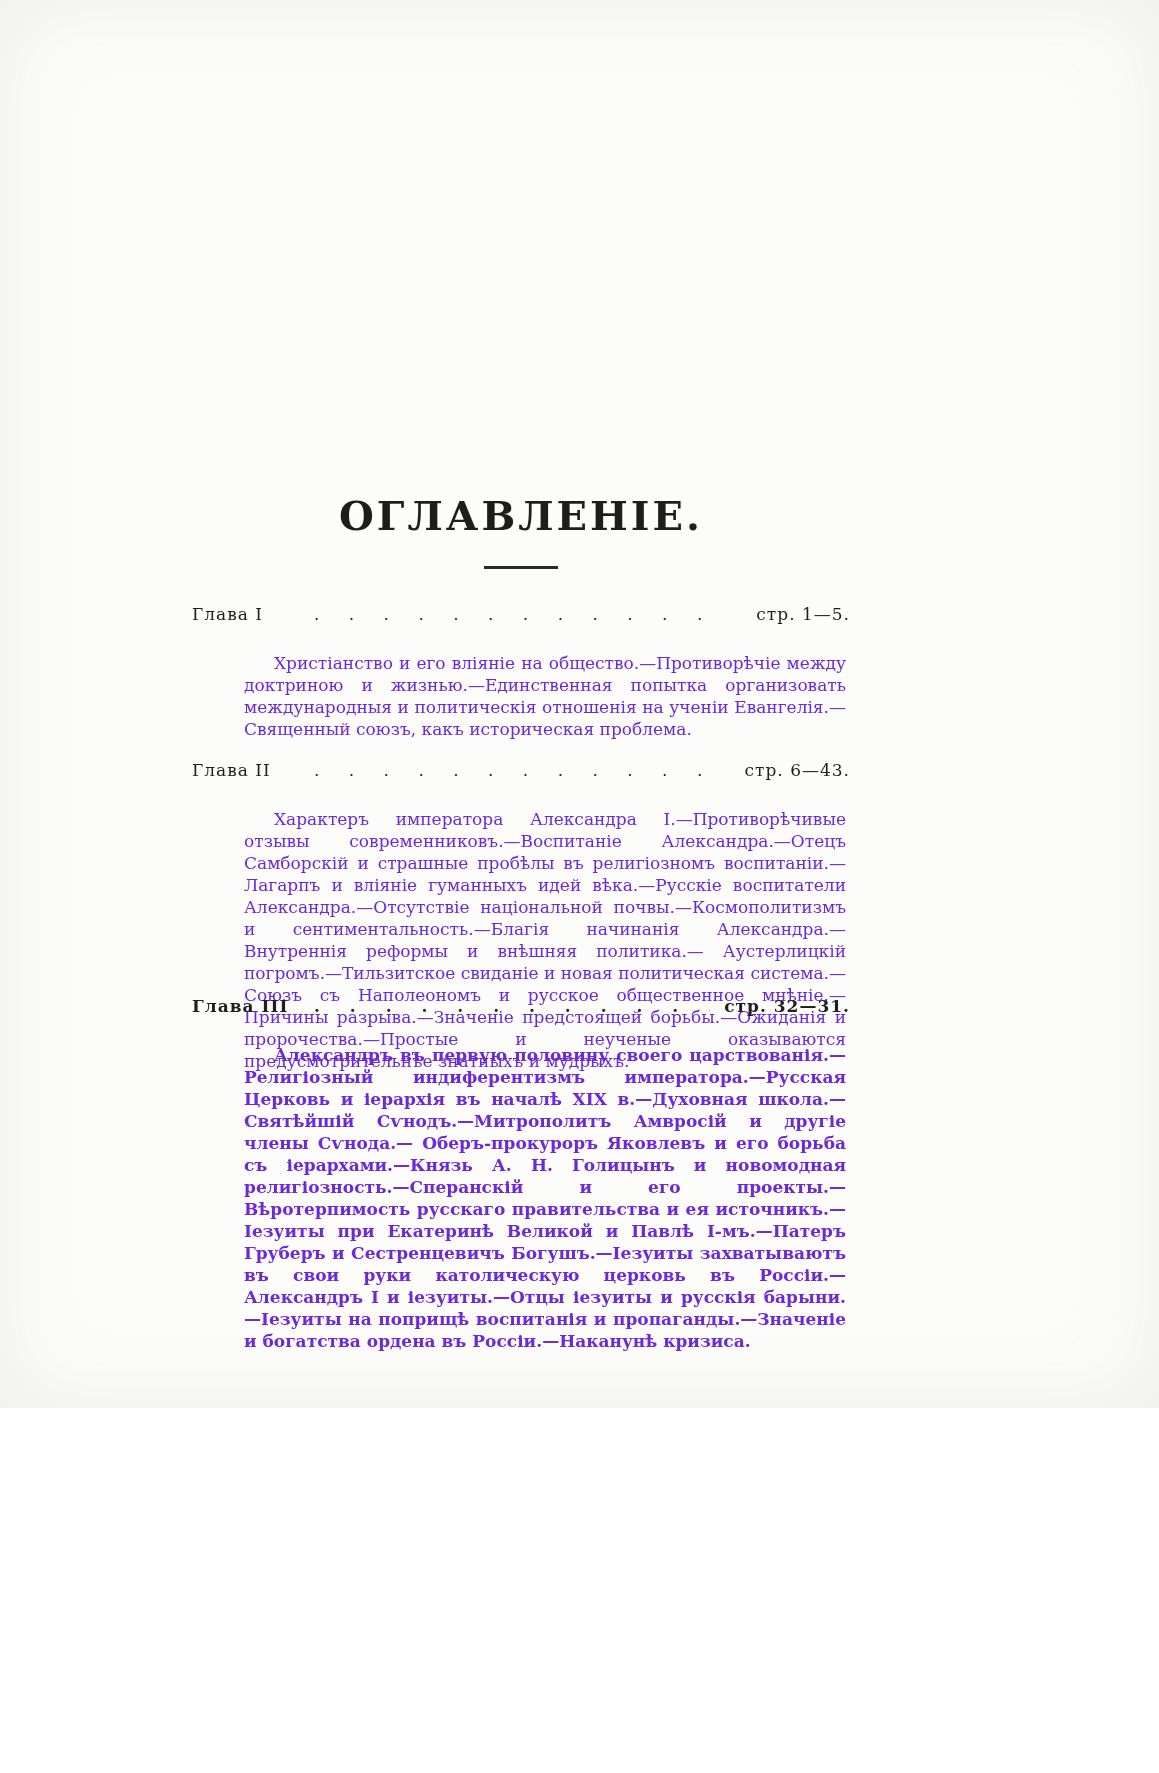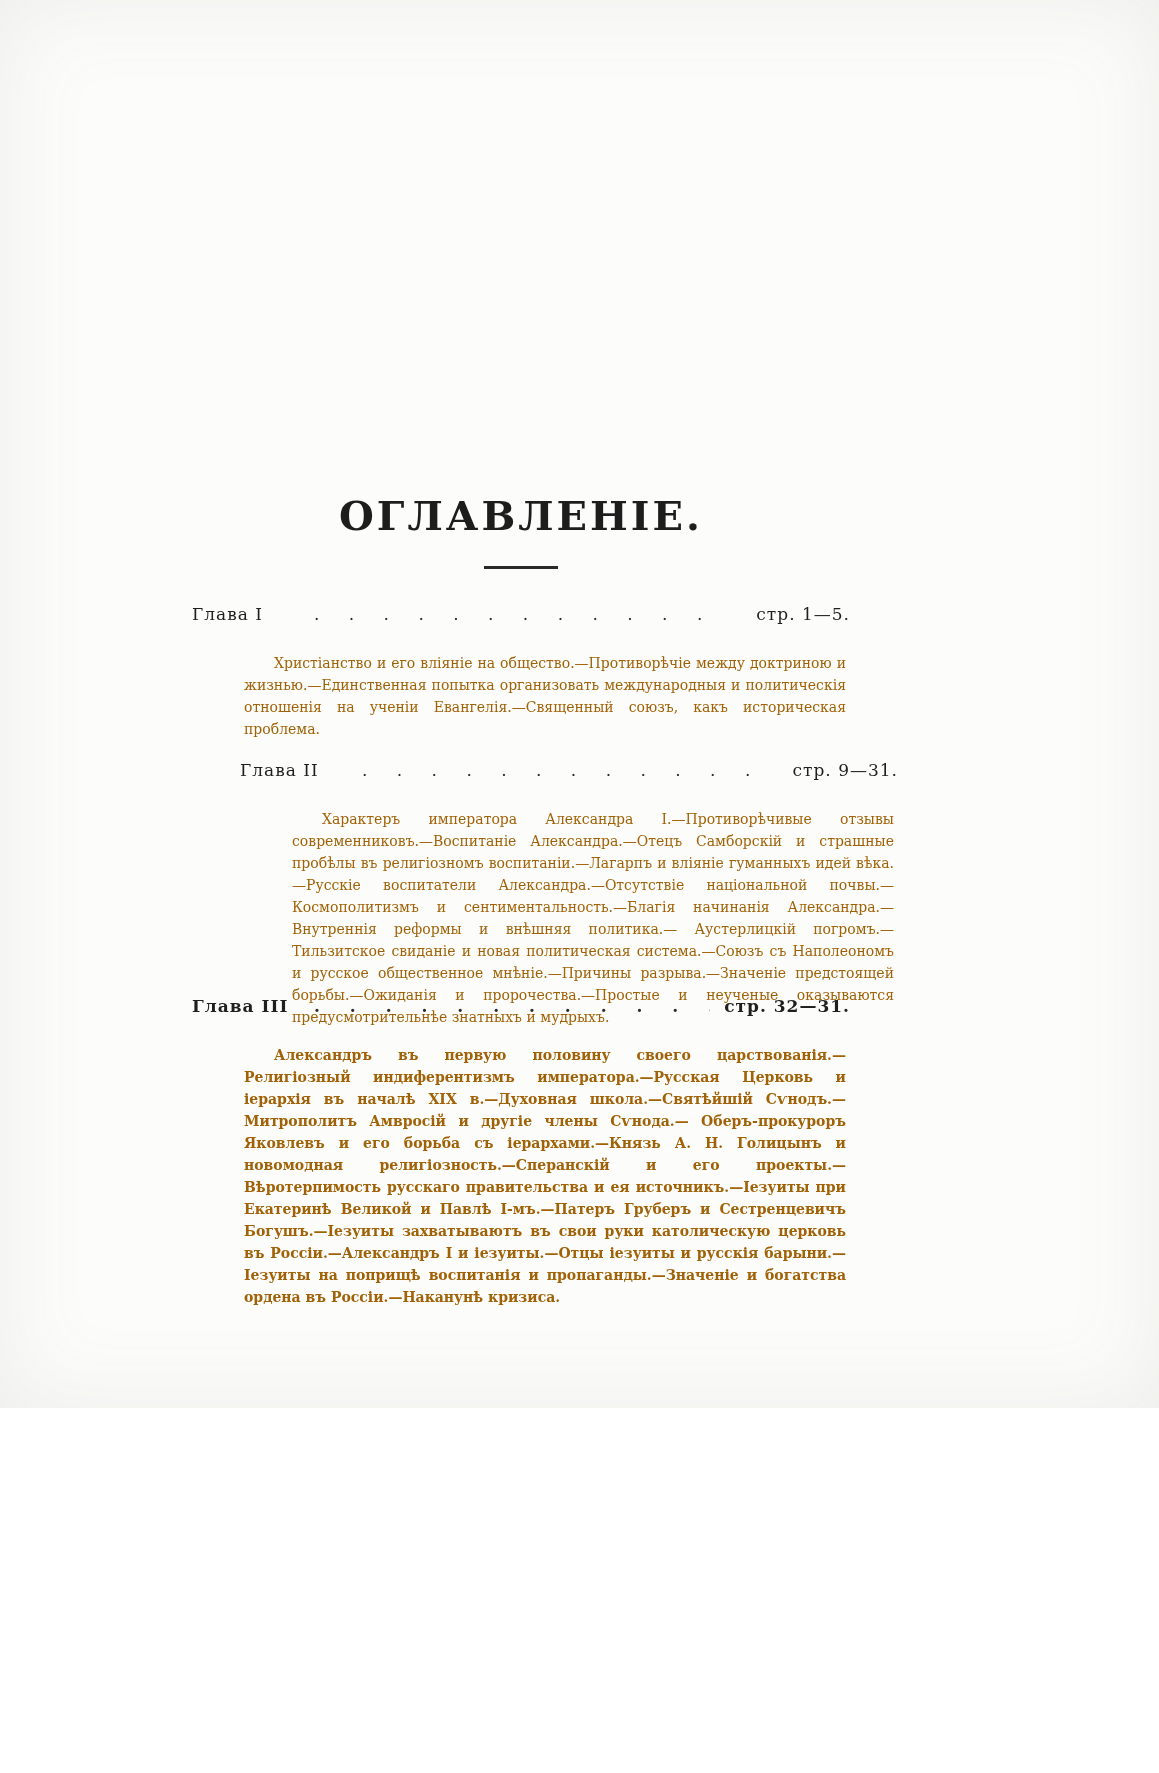--- a/index.html
+++ b/index.html
@@ -38,21 +38,21 @@
     height: 3px;
     background: #2a2a2a;
     margin: 27px auto 0 auto;
   }
   .entry {
     position: absolute;
     left: 192px;
     width: 658px;
   }
   .entry-1 { top: 604px; }
-  .entry-2 { top: 760px; margin-left: 48px; }
+  .entry-2 { top: 760px; }
   .entry-3 { top: 996px; font-weight: bold; }
   .entry-heading {
     position: relative;
     height: 30px;
     font-size: 17px;
     color: #1f1f1f;
     letter-spacing: 1px;
   }
   .chapter {
     position: absolute;
@@ -73,25 +73,25 @@
   .pages {
     position: absolute;
     right: 0;
     top: 0;
     white-space: nowrap;
     text-align: left;
   }
   .summary {
     margin: 18px 0 0 52px;
     width: 602px;
-    font-size: 14px;
+    font-size: 17px;
     line-height: 22px;
     text-align: justify;
     text-indent: 30px;
-    color: #a16207;
+    color: #6d28d9;
   }
   .watermark {
     position: absolute;
     top: 1541px;
     right: 234px;
     font-family: "DejaVu Sans", sans-serif;
     font-size: 20px;
     font-weight: 700;
     color: #7a9384;
     white-space: nowrap;
@@ -113,21 +113,21 @@
       <span class="dots">. . . . . . . . . . . . . .</span>
       <span class="pages">стр. 1—5.</span>
     </div>
     <p class="summary">Христіанство и его вліяніе на общество.—Противорѣчіе между доктриною и жизнью.—Единственная попытка организовать международныя и политическія отношенія на ученіи Евангелія.—Священный союзъ, какъ историческая проблема.</p>
   </section>
 
   <section class="entry entry-2">
     <div class="entry-heading">
       <span class="chapter">Глава II</span>
       <span class="dots">. . . . . . . . . . . . .</span>
-      <span class="pages">стр. 9—31.</span>
+      <span class="pages">стр. 6—43.</span>
     </div>
     <p class="summary">Характеръ императора Александра I.—Противорѣчивые отзывы современниковъ.—Воспитаніе Александра.—Отецъ Самборскій и страшные пробѣлы въ религіозномъ воспитаніи.—Лагарпъ и вліяніе гуманныхъ идей вѣка.—Русскіе воспитатели Александра.—Отсутствіе національной почвы.—Космополитизмъ и сентиментальность.—Благія начинанія Александра.— Внутреннія реформы и внѣшняя политика.— Аустерлицкій погромъ.—Тильзитское свиданіе и новая политическая система.—Союзъ съ Наполеономъ и русское общественное мнѣніе.—Причины разрыва.—Значеніе предстоящей борьбы.—Ожиданія и пророчества.—Простые и неученые оказываются предусмотрительнѣе знатныхъ и мудрыхъ.</p>
   </section>
 
   <section class="entry entry-3">
     <div class="entry-heading">
       <span class="chapter">Глава III</span>
       <span class="dots">. . . . . . . . . . . . .</span>
       <span class="pages">стр. 32—31.</span>
     </div>

